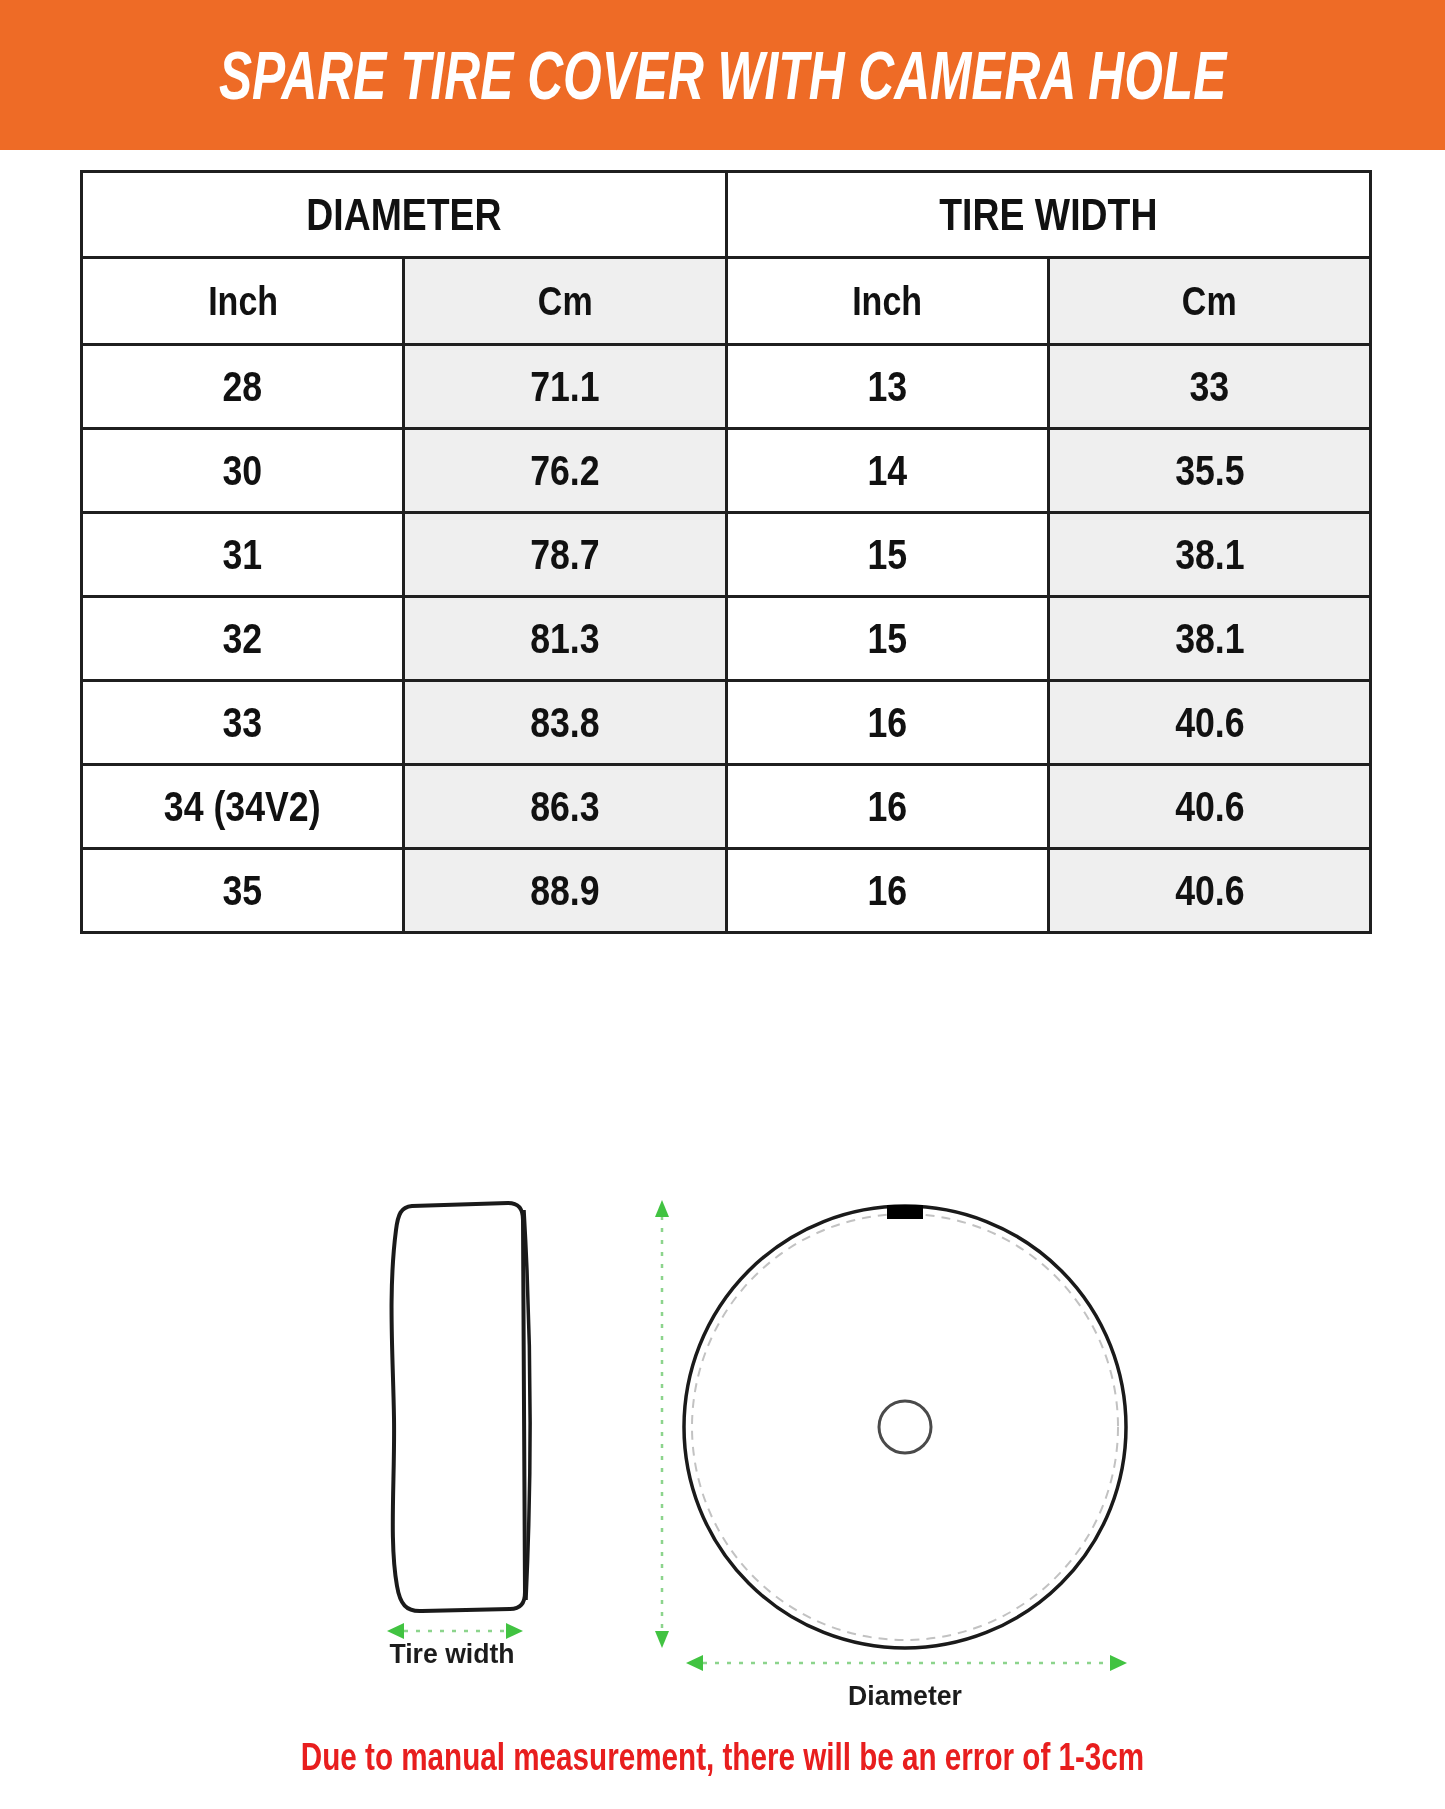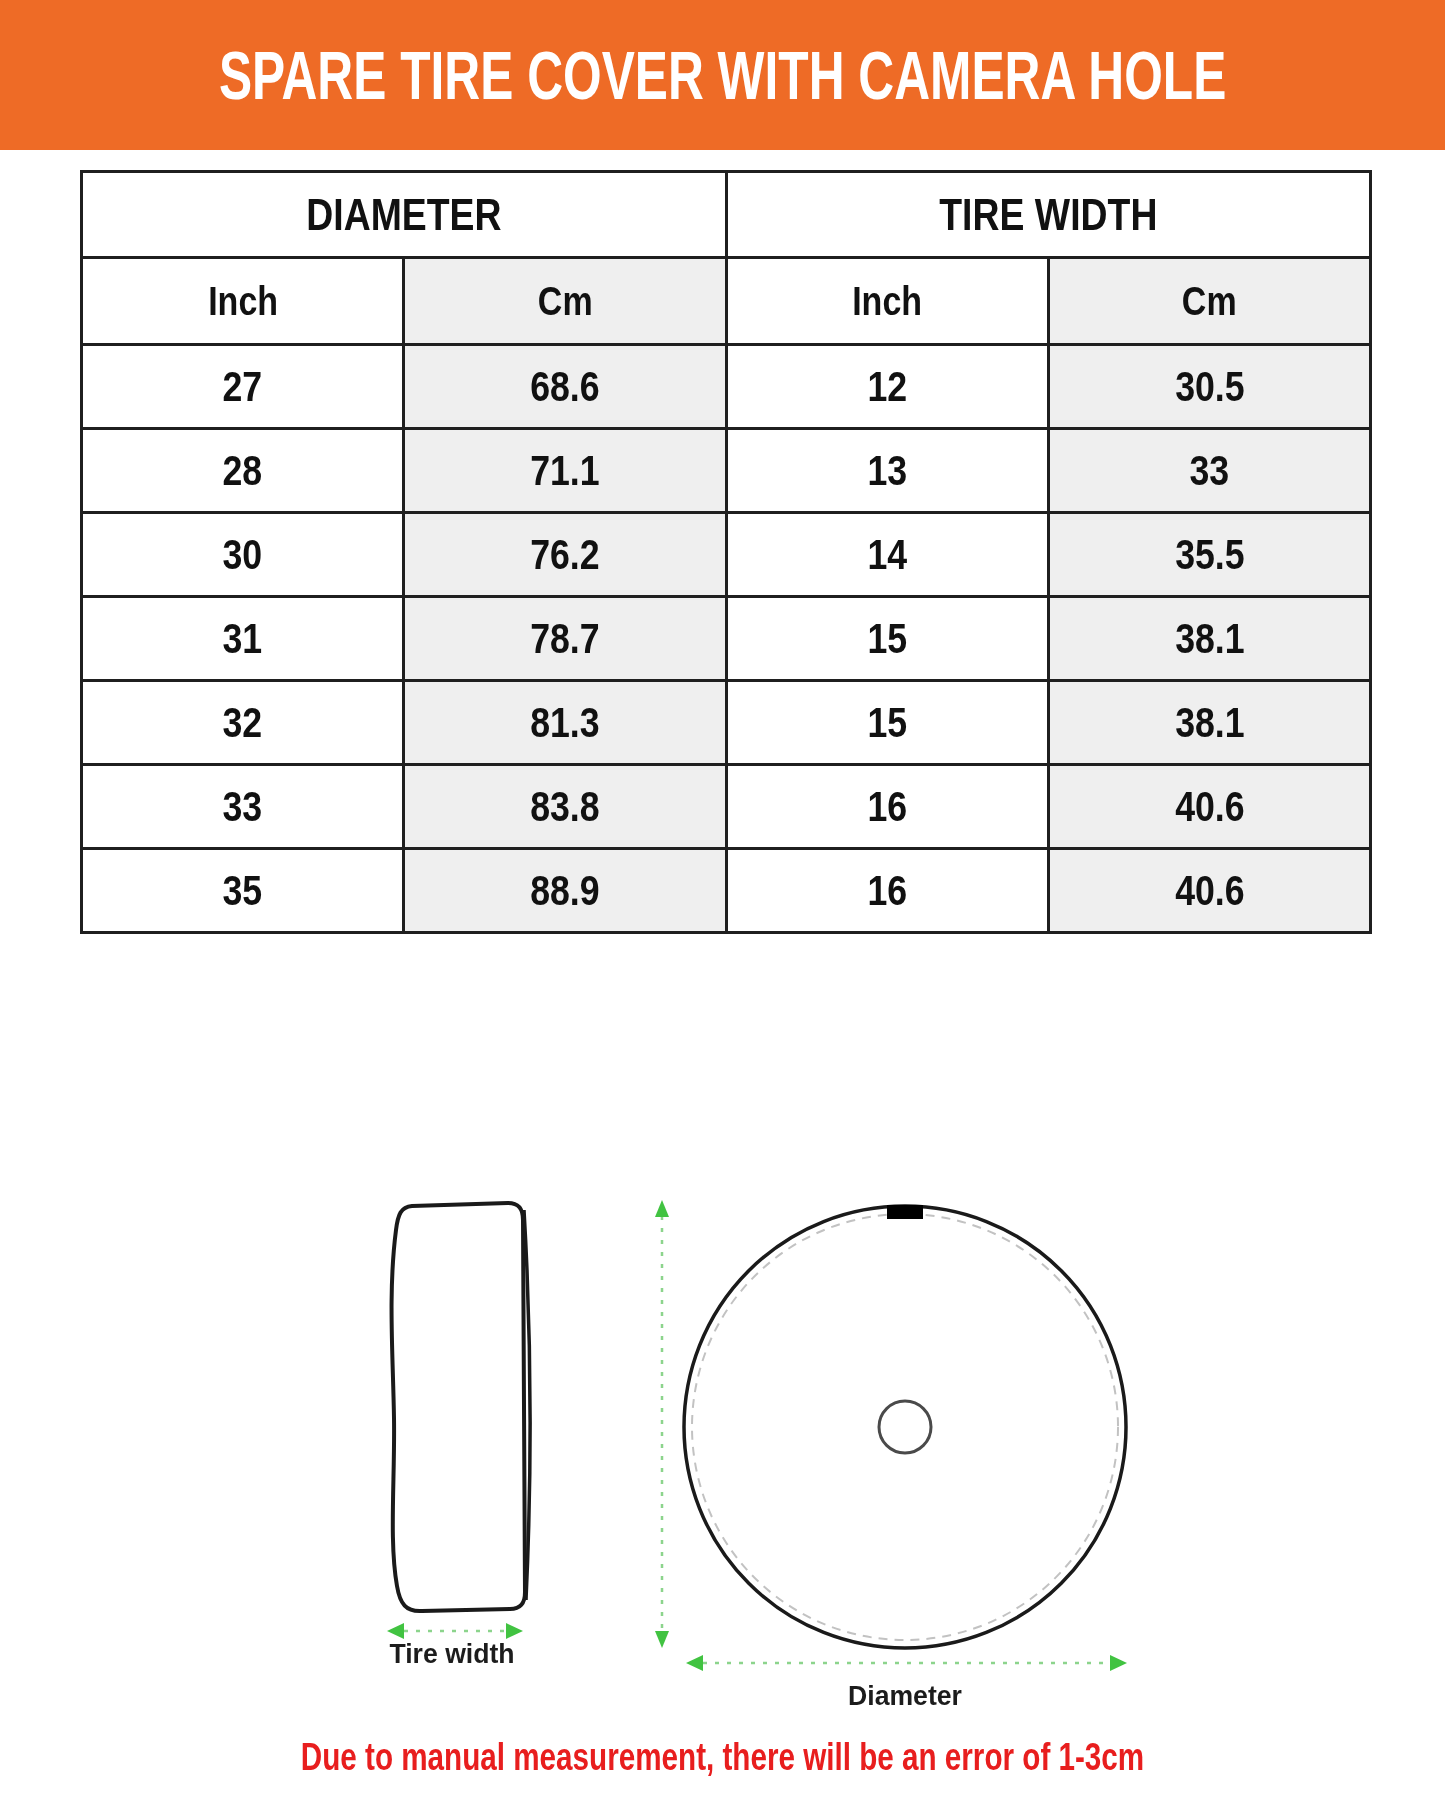--- a/index.html
+++ b/index.html
@@ -8,21 +8,21 @@
     width:1445px;height:1809px;
     background:#ffffff;
     overflow:hidden;
     font-family:"Liberation Sans", sans-serif;
   }
   
   .banner{
     position:absolute;left:0;top:0;
     width:1445px;height:150px;
     background:#ee6b26;
-    display:flex;align-items:center;justify-content:center;
+    display:flex;align-items:center;justify-content:center;font-style:italic;
   }
   .banner h1{
     margin:0;
     color:#ffffff;
     font-size:69px;
     font-weight:bold;
     letter-spacing:0px;
     white-space:nowrap;
     transform:scaleX(0.72);
     transform-origin:center;
@@ -106,26 +106,20 @@
       </tr>
       <tr class="cols">
         <th><span>Inch</span></th>
         <th class="alt"><span>Cm</span></th>
         <th><span>Inch</span></th>
         <th class="alt"><span>Cm</span></th>
       </tr>
     </thead>
     <tbody>
         <tr>
-          <td><span>27</span></td>
-          <td class="alt"><span>68.6</span></td>
-          <td><span>12</span></td>
-          <td class="alt"><span>30.5</span></td>
-        </tr>
-        <tr>
           <td><span>28</span></td>
           <td class="alt"><span>71.1</span></td>
           <td><span>13</span></td>
           <td class="alt"><span>33</span></td>
         </tr>
         <tr>
           <td><span>30</span></td>
           <td class="alt"><span>76.2</span></td>
           <td><span>14</span></td>
           <td class="alt"><span>35.5</span></td>
@@ -138,20 +132,26 @@
         </tr>
         <tr>
           <td><span>32</span></td>
           <td class="alt"><span>81.3</span></td>
           <td><span>15</span></td>
           <td class="alt"><span>38.1</span></td>
         </tr>
         <tr>
           <td><span>33</span></td>
           <td class="alt"><span>83.8</span></td>
+          <td><span>16</span></td>
+          <td class="alt"><span>40.6</span></td>
+        </tr>
+        <tr>
+          <td><span>34 (34V2)</span></td>
+          <td class="alt"><span>86.3</span></td>
           <td><span>16</span></td>
           <td class="alt"><span>40.6</span></td>
         </tr>
         <tr>
           <td><span>35</span></td>
           <td class="alt"><span>88.9</span></td>
           <td><span>16</span></td>
           <td class="alt"><span>40.6</span></td>
         </tr>
       </tbody>

